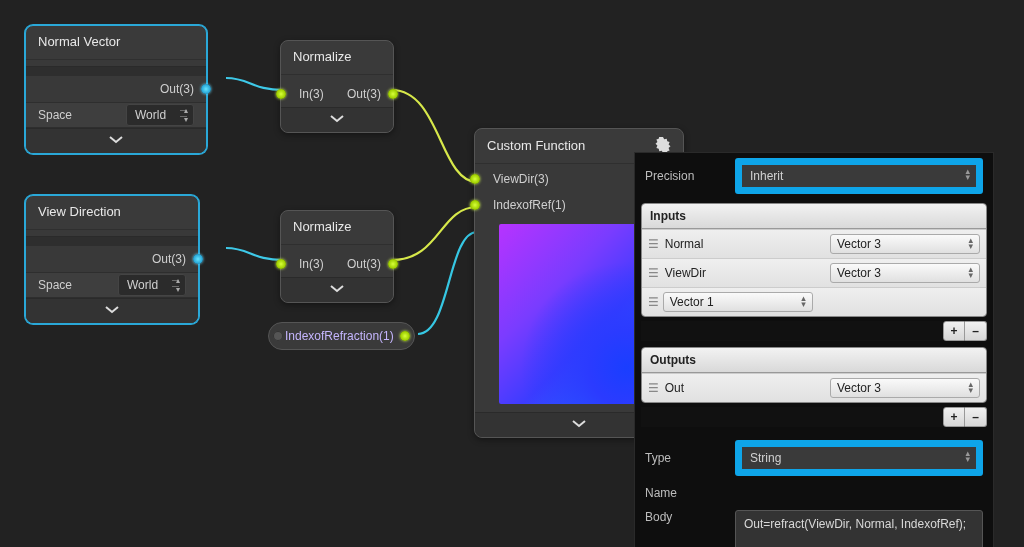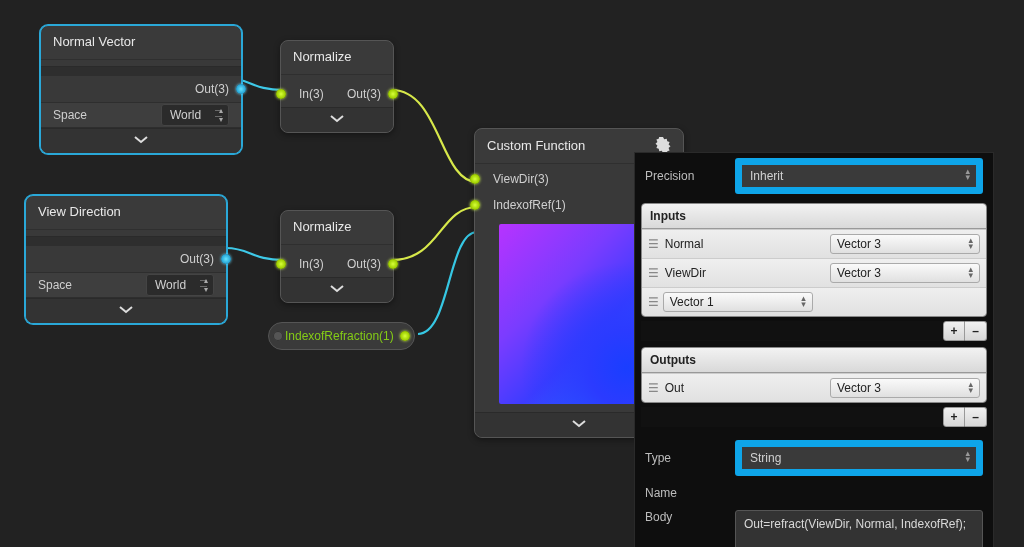--- a/index.html
+++ b/index.html
@@ -23,21 +23,21 @@
   .port-dot.left { left:-5px; }
 
   .dropdown { background:#2b2b2b; border:1px solid #444; border-radius:3px; padding:3px 20px 3px 8px; color:#d0d0d0; position:relative; min-width:68px; font-size:12px;}
   .dropdown:after { content:""; position:absolute; right:6px; top:3px; width:7px; height:12px;
     background: linear-gradient(#aaa,#aaa) 0 2px/7px 1px no-repeat,
                 linear-gradient(#aaa,#aaa) 0 8px/7px 1px no-repeat; opacity:.5;}
   .dropdown .upd { position:absolute; right:5px; top:1px; font-size:8px; color:#aaa;}
   .chev { text-align:center; padding:5px 0; color:#ddd; background:#333; border-bottom-left-radius:8px; border-bottom-right-radius:8px; border-top:1px solid #2a2a2a;}
   .chev svg { width:14px; height:10px; }
 
-  .chip { position:absolute; background:#3a3a3a; border:1px solid #555; border-radius:14px; padding:6px 20px 6px 16px; color:#84cc16; z-index:2;}
+  .chip { position:absolute; background:#3a3a3a; border:1px solid #555; border-radius:14px; padding:6px 20px 6px 16px; color:#c4b5fd; z-index:2;}
   .chip .port-dot.left { left:4px; top:50%; margin-top:-5px;}
   .chip .port-dot.right{ right:4px; top:50%; margin-top:-5px;}
 
   
   .preview { width:160px; height:180px; margin:6px auto 8px auto;
     background:
       radial-gradient(circle at 80% 80%, #1a3eff 0%, #2b3bff 20%, transparent 55%),
       linear-gradient(135deg, #b733ff 0%, #7a3cff 35%, #3d3cff 60%, #2a63ff 80%, #1d7bff 100%);
     border-radius:2px;
   }
@@ -73,41 +73,41 @@
 <body>
 
 <svg class="wires">
   <path d="M226,78 C250,78 252,90 283,90" stroke="#3ec9e8" stroke-width="2.2" fill="none"></path>
   <path d="M226,248 C250,248 252,260 283,260" stroke="#3ec9e8" stroke-width="2.2" fill="none"></path>
   <path d="M392,90 C440,90 440,182 477,182" stroke="#d7e84a" stroke-width="2.2" fill="none"></path>
   <path d="M392,260 C440,260 440,207 477,207" stroke="#d7e84a" stroke-width="2.2" fill="none"></path>
   <path d="M418,334 C450,334 448,232 477,232" stroke="#36c7e3" stroke-width="2.2" fill="none"></path>
 </svg>
 
-<div class="node sel" style="left:25px; top:25px; width:202px;margin-left:15px;">
+<div class="node sel" style="left:25px; top:25px; width:182px;">
   <div class="title">
       <span>Normal Vector</span>
     </div>
   <div class="body">
     <div class="preview-strip"></div>
     <div class="row" style="justify-content:flex-end;">
       <span class="port-out">Out(3)</span>
       <span class="port-dot right aqua"></span>
     </div>
     <div class="row split" style="border-top:1px solid #2e2e2e; border-bottom:1px solid #2e2e2e; background:#3e3e3e;">
       <span class="lbl">Space</span>
       <span class="dropdown"><span>World</span><span class="upd">▴<br>▾</span></span>
     </div>
     <div class="chev"><svg viewBox="0 0 14 10">
           <path d="M1 2l6 5 6-5" stroke="#ddd" stroke-width="2" fill="none"></path>
         </svg></div>
   </div>
 </div>
 
-<div class="node sel" style="left:25px; top:195px; width:202px;">
+<div class="node sel" style="left:25px; top:195px; width:174px;">
   <div class="title">
       <span>View Direction</span>
     </div>
   <div class="body">
     <div class="preview-strip"></div>
     <div class="row" style="justify-content:flex-end;">
       <span class="port-out">Out(3)</span>
       <span class="port-dot right aqua"></span>
     </div>
     <div class="row split" style="border-top:1px solid #2e2e2e; border-bottom:1px solid #2e2e2e; background:#3e3e3e;">

